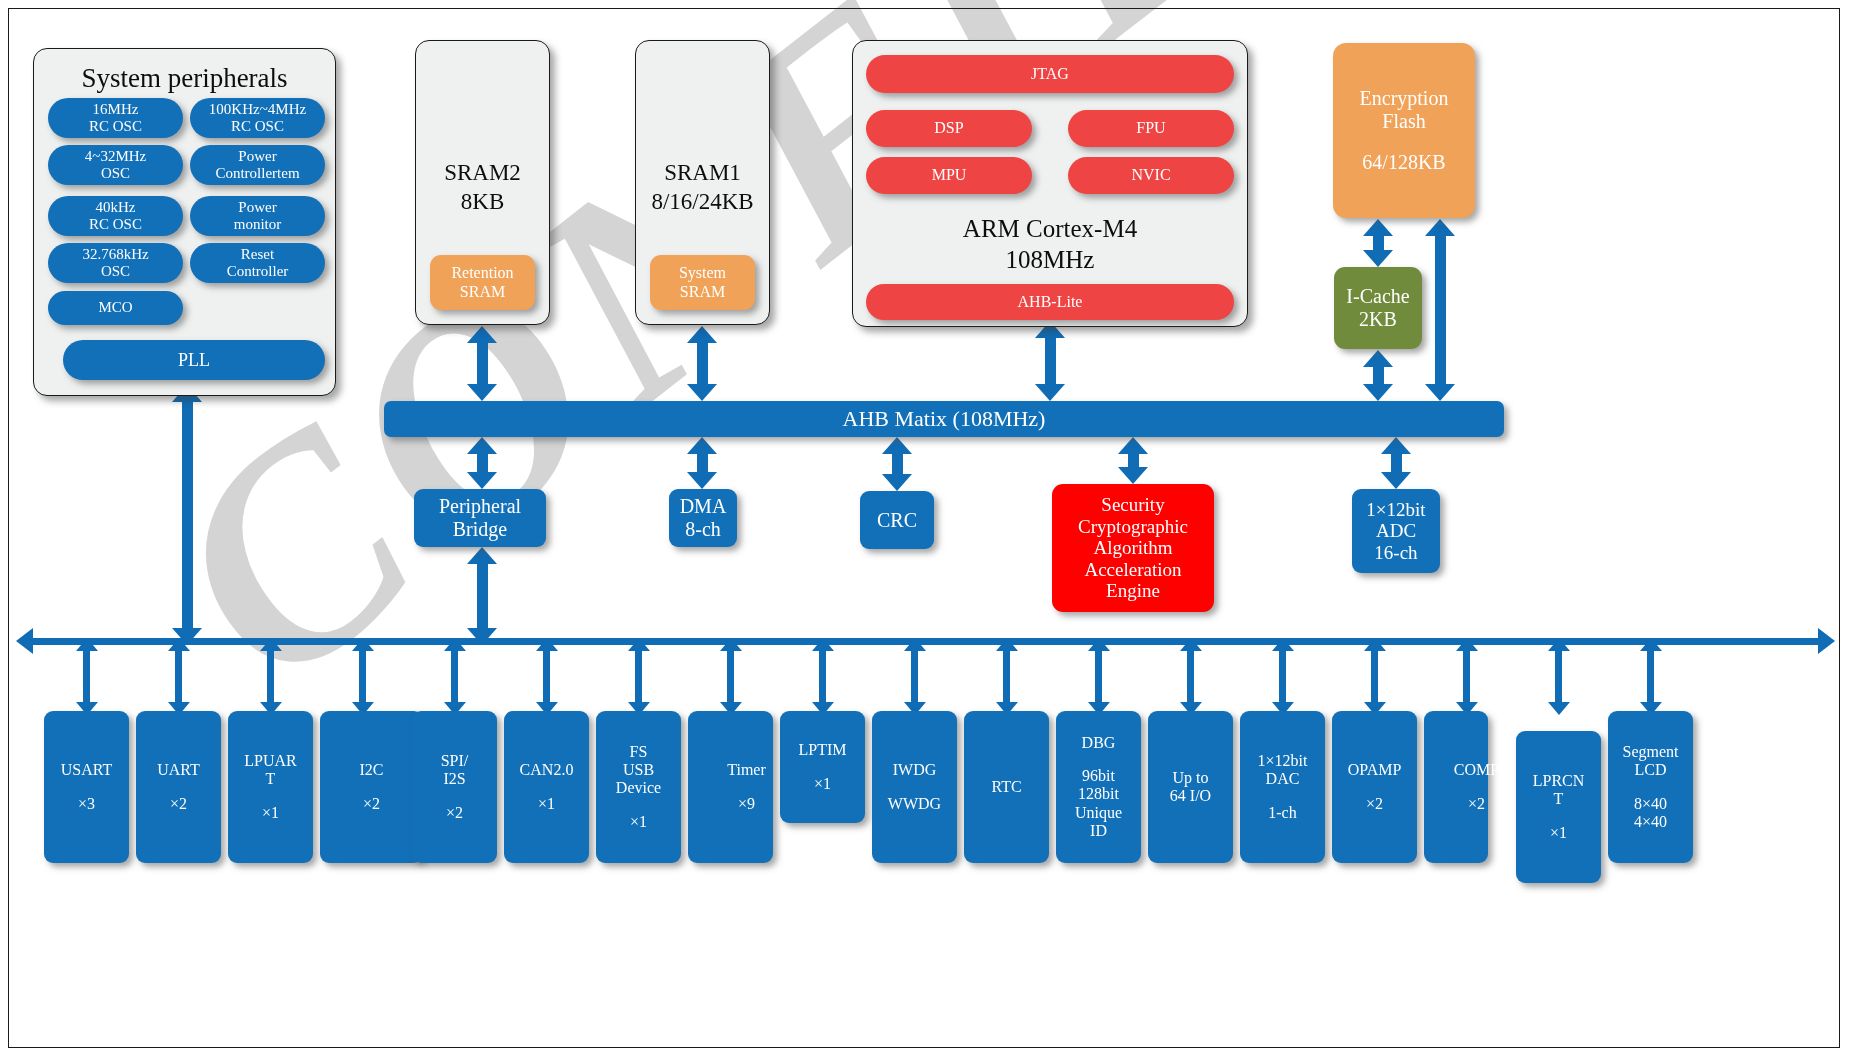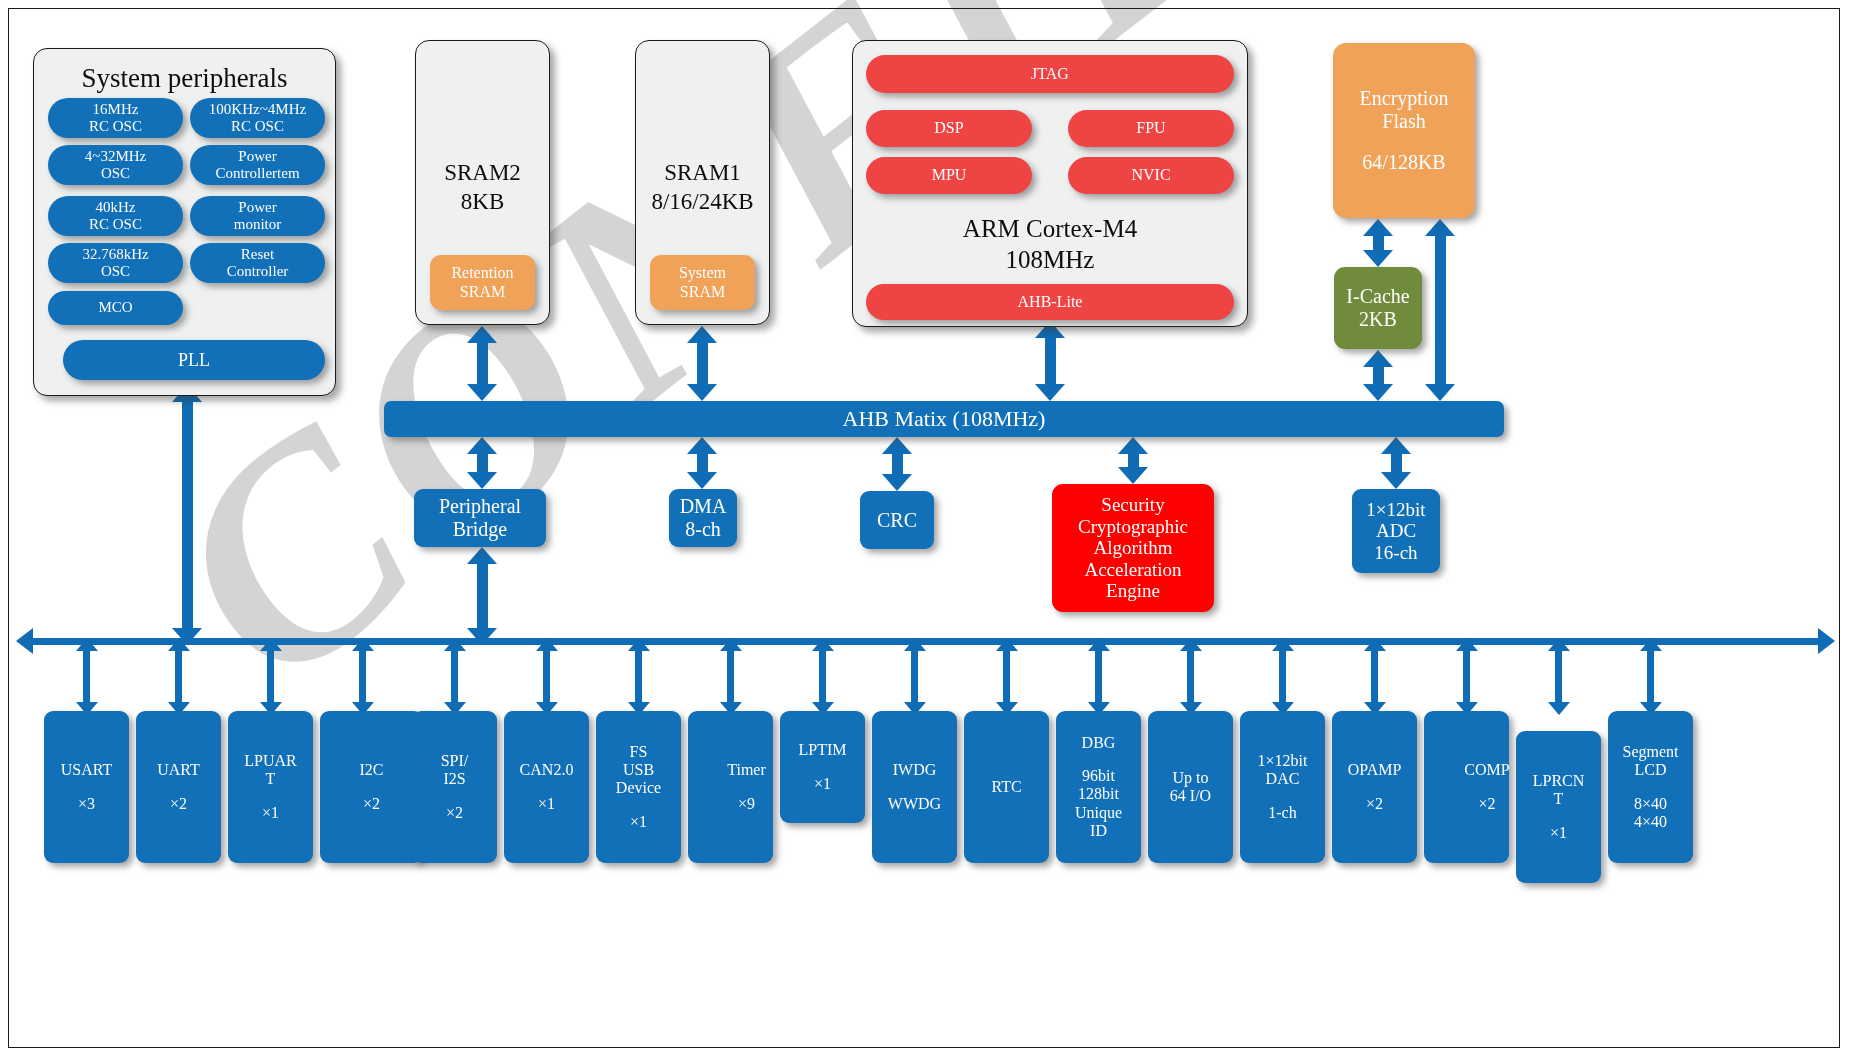--- a/index.html
+++ b/index.html
@@ -332,21 +332,21 @@
         <span class="ln">1×12bit</span>
         <span class="ln">DAC</span>
         <span class="gap"></span>
         <span class="ln">1-ch</span>
       </div>
       <div class="blk" style="left: 1332px; top: 711px; width: 85px; height: 152px; font-size: 16px; justify-content: center;">
         <span class="ln">OPAMP</span>
         <span class="gap"></span>
         <span class="ln">×2</span>
       </div>
-      <div class="blk" style="left: 1424px; top: 711px; width: 85px; height: 152px; font-size: 16px; justify-content: center; padding-left: 41px;">
+      <div class="blk" style="left: 1424px; top: 711px; width: 64px; height: 152px; font-size: 16px; justify-content: center; padding-left: 41px;">
         <span class="ln">COMP</span>
         <span class="gap"></span>
         <span class="ln">×2</span>
       </div>
       <div class="blk" style="left: 1516px; top: 711px; width: 85px; height: 152px; font-size: 16px; justify-content: center; margin-top: 20px;">
         <span class="ln">LPRCN</span>
         <span class="ln">T</span>
         <span class="gap"></span>
         <span class="ln">×1</span>
       </div>

